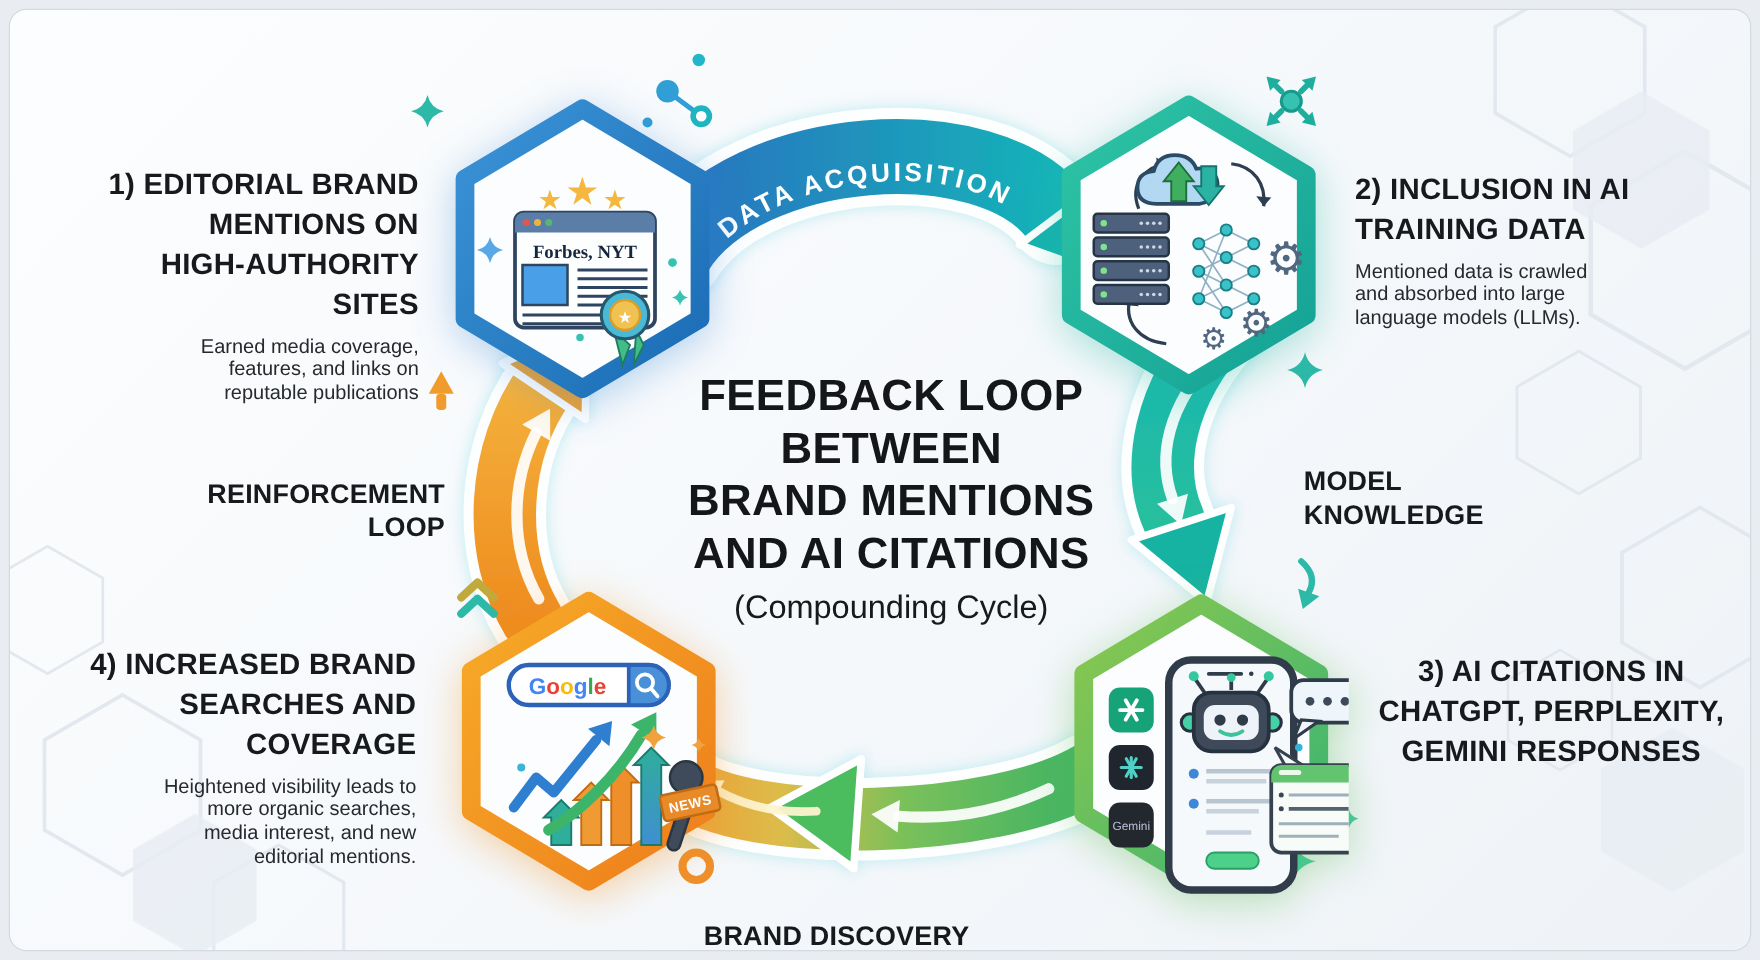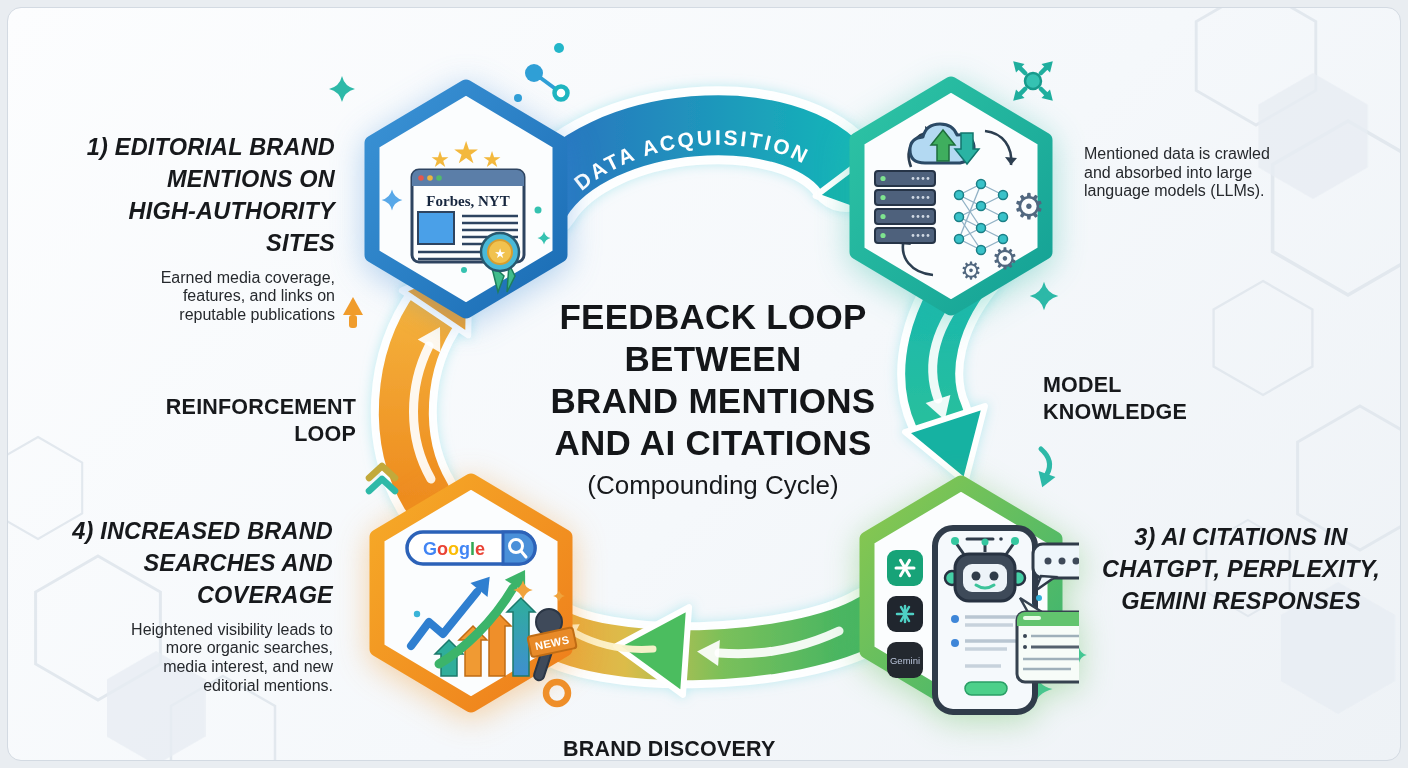--- a/index.html
+++ b/index.html
@@ -4,21 +4,21 @@
 <style>
   html,body{margin:0;padding:0;}
   body{width:1408px;height:768px;background:#e9edf1;font-family:"Liberation Sans",sans-serif;overflow:hidden;}
   #canvas{position:relative;width:1408px;height:768px;}
   #card{position:absolute;left:7px;top:7px;right:7px;bottom:7px;border-radius:14px;
         background:linear-gradient(135deg,#fcfdfe 0%,#f5f8fb 55%,#eef2f6 100%);
         border:1px solid #d3dae2;overflow:hidden;}
   svg{position:absolute;left:0;top:0;}
   .abs{position:absolute;}
   .lines{white-space:pre-line;}
-  .step-heading{font-weight:700;color:#17191c;font-size:23.5px;line-height:1.36;letter-spacing:.2px;font-style:italic;}
+  .step-heading{font-weight:700;color:#17191c;font-size:23.5px;line-height:1.36;letter-spacing:.2px;}
   .step-body{font-weight:400;color:#26292d;font-size:16px;line-height:1.16;margin-top:9px;}
   .alignR{text-align:right;}
   .alignL{text-align:left;}
   .alignC{text-align:left;}
   .cycle-label{font-weight:700;color:#17191c;font-size:21.5px;line-height:1.26;letter-spacing:.2px;}
   #title-block{left:500px;top:288px;width:410px;text-align:center;}
   #title-main{font-weight:700;color:#141619;font-size:35px;line-height:1.2;letter-spacing:.3px;}
   #title-sub{font-weight:400;color:#17191c;font-size:26px;margin-top:6px;}
   .hexglow1{filter:drop-shadow(0 6px 16px rgba(60,140,215,.38));}
   .hexglow2{filter:drop-shadow(0 6px 16px rgba(35,185,160,.38));}
@@ -460,20 +460,22 @@
   <div class="abs alignR" style="left:55px;top:124px;width:272px;">
     <div class="step-heading lines">1) EDITORIAL BRAND
 MENTIONS ON
 HIGH-AUTHORITY SITES</div>
     <div class="step-body lines">Earned media coverage,
 features, and links on
 reputable publications</div>
   </div>
 
   <div class="abs alignL" style="left:1076px;top:128px;width:290px;">
+    <div class="step-heading lines">2) INCLUSION IN AI
+TRAINING DATA</div>
     <div class="step-body lines">Mentioned data is crawled
 and absorbed into large
 language models (LLMs).</div>
   </div>
 
   <div class="abs alignL" style="left:1078px;top:514px;width:310px;text-align:center;">
     <div class="step-heading lines">3) AI CITATIONS IN
 CHATGPT, PERPLEXITY,
 GEMINI RESPONSES</div>
   </div>
@@ -483,18 +485,18 @@
 SEARCHES AND
 COVERAGE</div>
     <div class="step-body lines">Heightened visibility leads to
 more organic searches,
 media interest, and new
 editorial mentions.</div>
   </div>
 
   <div class="abs alignC cycle-label lines" style="left:1035px;top:364px;width:170px;">MODEL
 KNOWLEDGE</div>
-  <div class="abs alignR cycle-label lines" style="left:95px;top:374px;width:253px;margin-top:12px;">REINFORCEMENT
+  <div class="abs alignR cycle-label lines" style="left:95px;top:374px;width:253px;">REINFORCEMENT
 LOOP</div>
   <div class="abs alignC cycle-label" style="left:555px;top:728px;width:300px;">BRAND DISCOVERY</div>
 
  </div>
 </div>
 
 </body></html>

